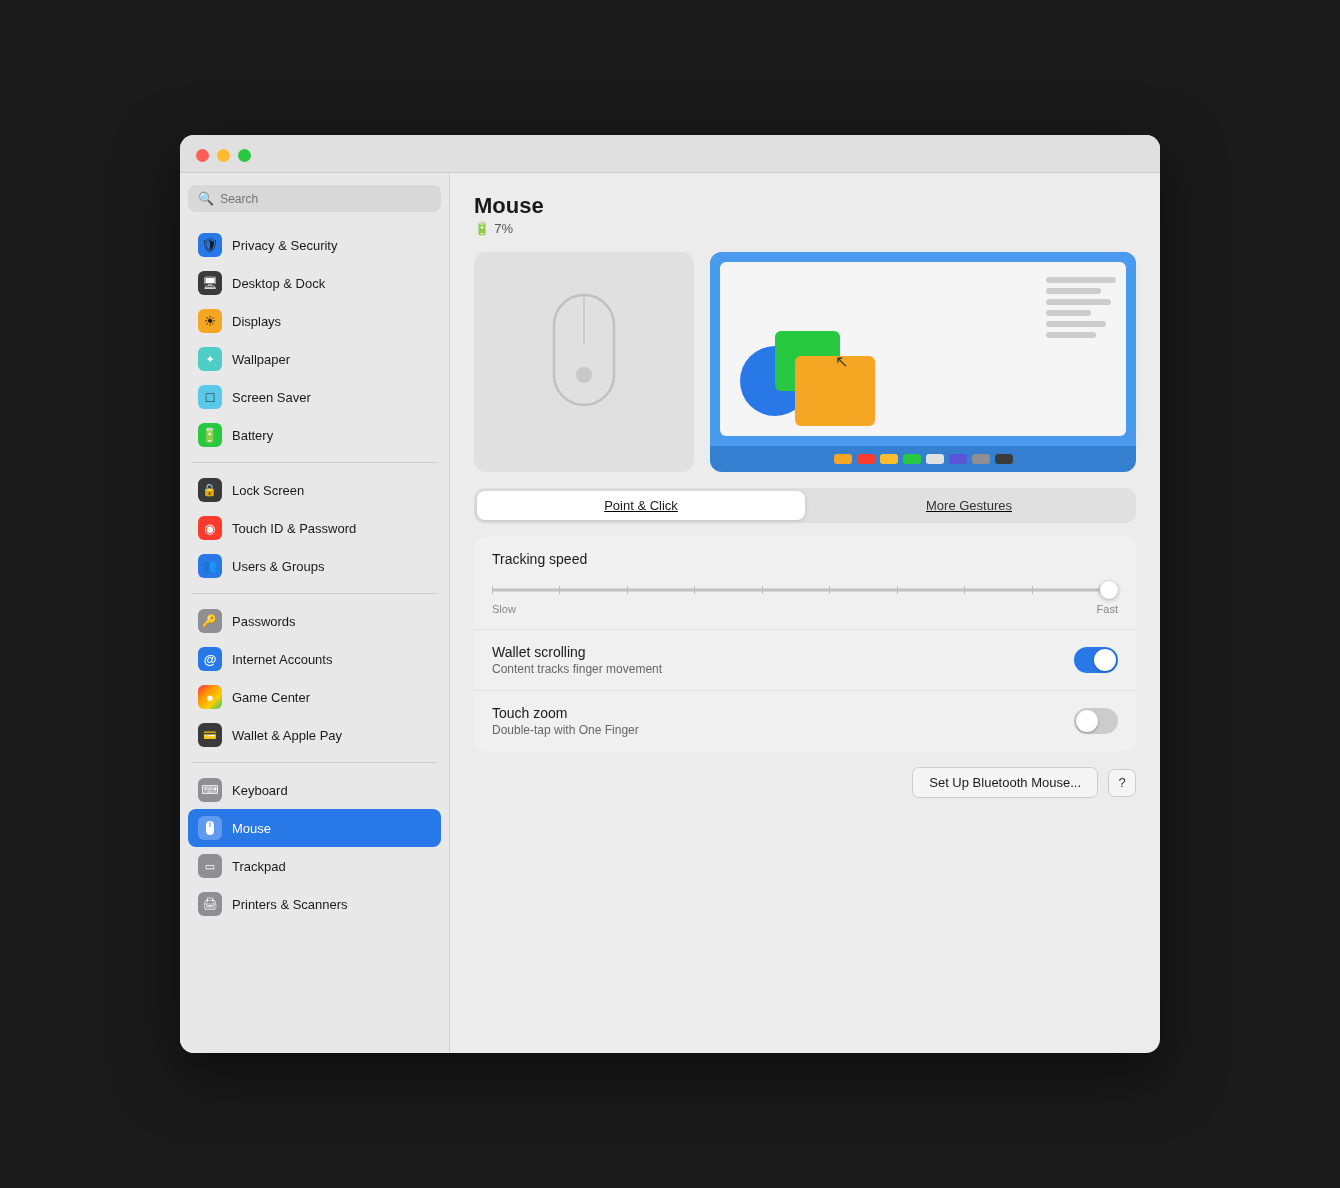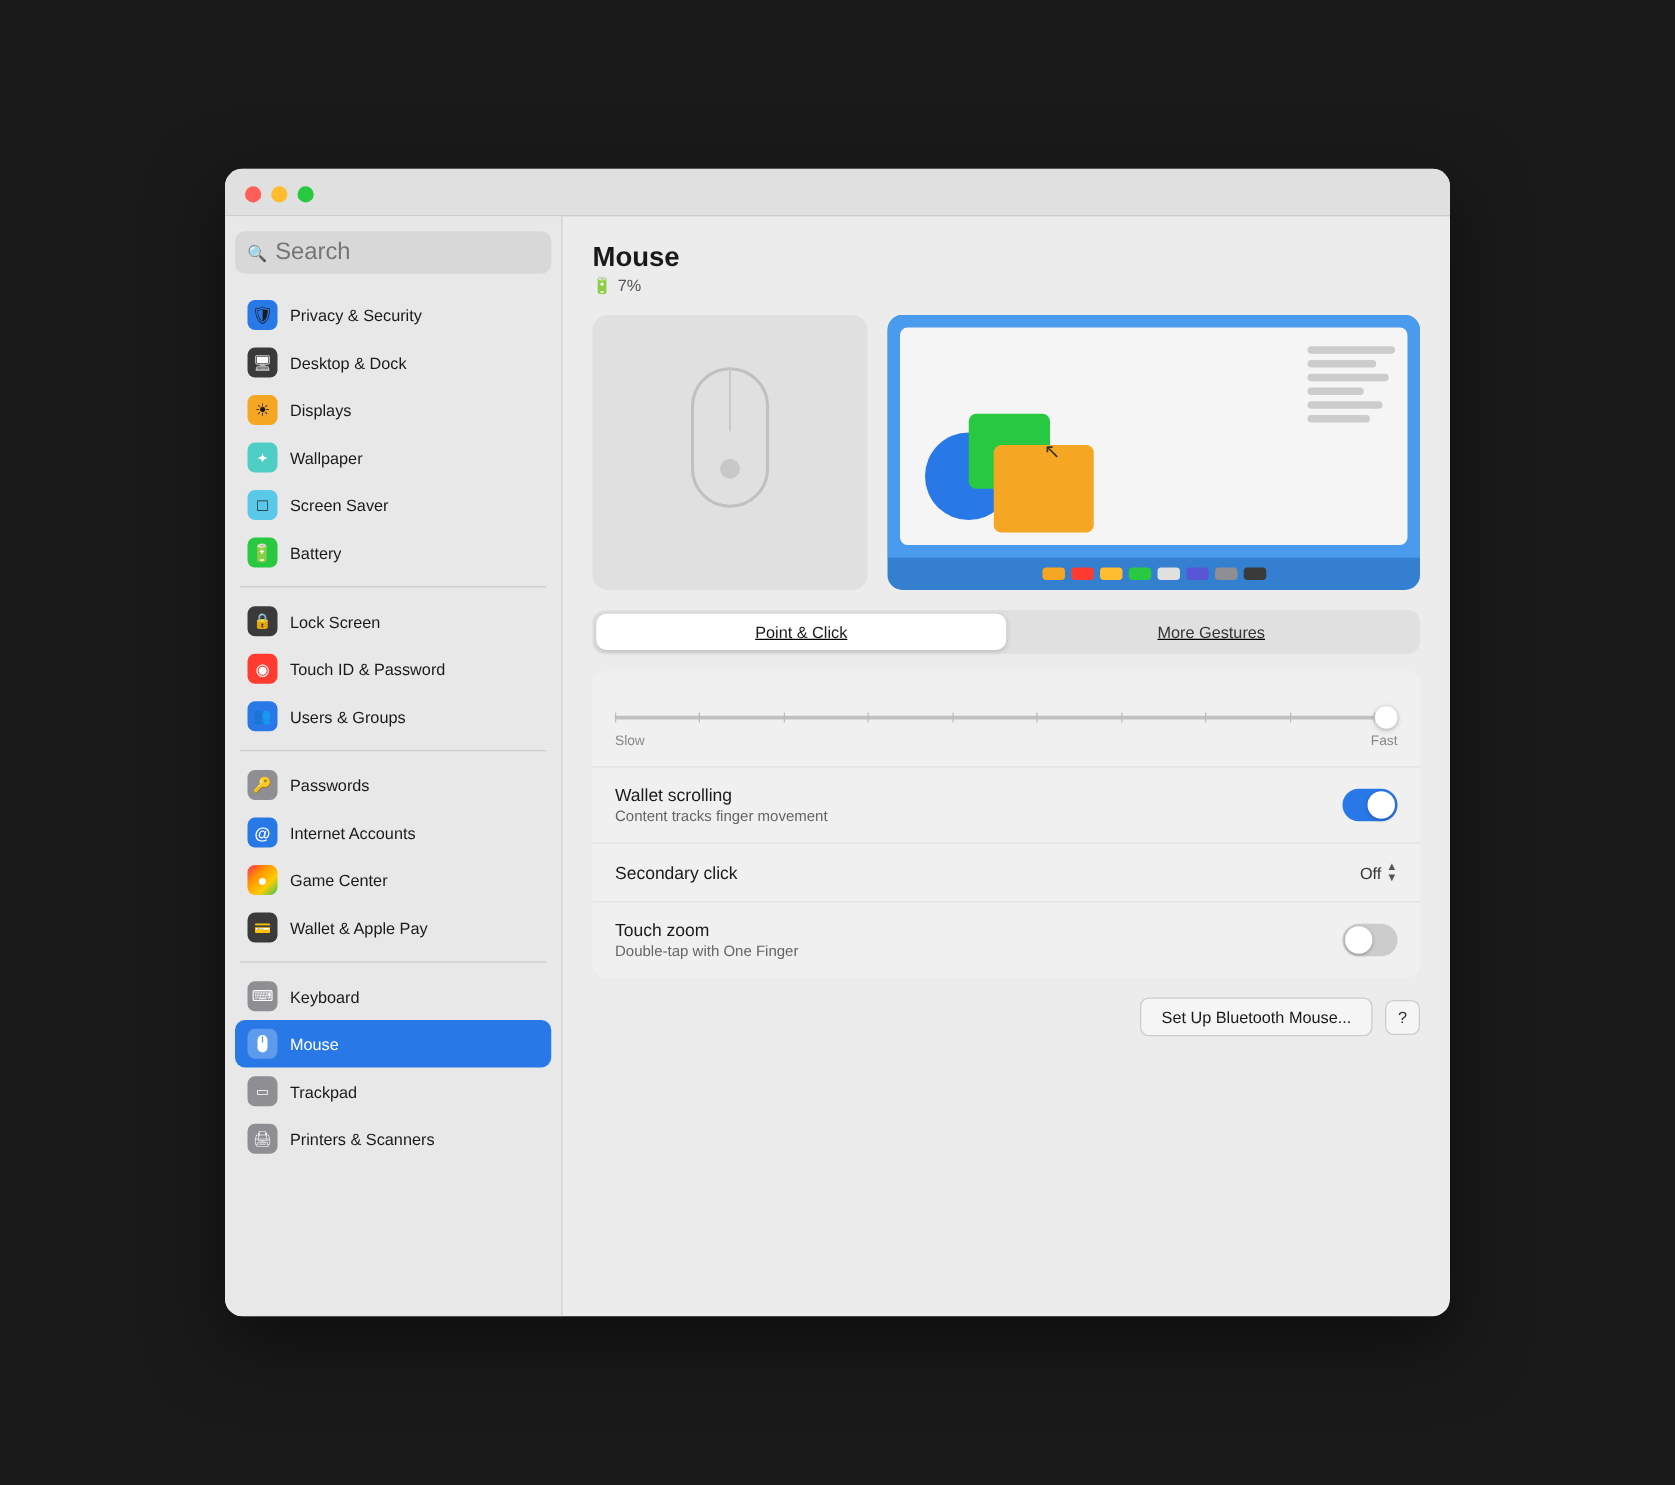--- a/index.html
+++ b/index.html
@@ -55,21 +55,21 @@
       gap: 6px;
     }
     .search-icon {
       color: #888;
       font-size: 13px;
     }
     .search-input {
       background: transparent;
       border: none;
       outline: none;
-      font-size: 19px;
+      font-size: 12px;
       color: #701a75;
       width: 100%;
     }
     .sidebar-section {
       margin-bottom: 6px;
     }
     .sidebar-divider {
       height: 1px;
       background: #ccc;
       margin: 8px 4px;
@@ -528,20 +528,21 @@
       </div>
 
       <div class="tabs-bar">
         <button class="tab-btn active">Point &amp; Click</button>
         <button class="tab-btn">More Gestures</button>
       </div>
 
       <div class="settings-panel">
 
         <div class="setting-row-full">
+          <div class="setting-label">Tracking speed</div>
           <div class="slider-container">
             <div style="position:relative; height:18px; margin: 6px 0 2px 0;">
               <div style="position:absolute;top:50%;left:0;right:0;height:3px;background:#c0c0c0;border-radius:2px;transform:translateY(-50%);"></div>
               <div style="position:absolute;top:50%;right:0;width:18px;height:18px;background:white;border-radius:50%;box-shadow:0 1px 4px rgba(0,0,0,0.3);transform:translateY(-50%);"></div>
 
               <div style="position:absolute;top:50%;left:0;right:18px;display:flex;justify-content:space-between;transform:translateY(-50%);">
                 <div style="width:1px;height:8px;background:#bbb;"></div>
                 <div style="width:1px;height:8px;background:#bbb;"></div>
                 <div style="width:1px;height:8px;background:#bbb;"></div>
                 <div style="width:1px;height:8px;background:#bbb;"></div>
@@ -565,32 +566,20 @@
             <div class="setting-label">Wallet scrolling</div>
             <div class="setting-sublabel">Content tracks finger movement</div>
           </div>
           <div class="setting-right">
             <div class="toggle on">
               <div class="toggle-knob"></div>
             </div>
           </div>
         </div>
 
-        <div class="setting-row">
-          <div class="setting-label">Secondary click</div>
-          <div class="setting-right">
-            <div class="select-control">
-              <span>Off</span>
-              <div class="select-arrows">
-                <span>▲</span>
-                <span>▼</span>
-              </div>
-            </div>
-          </div>
-        </div>
 
         <div class="setting-row">
           <div>
             <div class="setting-label">Touch zoom</div>
             <div class="setting-sublabel">Double-tap with One Finger</div>
           </div>
           <div class="setting-right">
             <div class="toggle off">
               <div class="toggle-knob"></div>
             </div>

